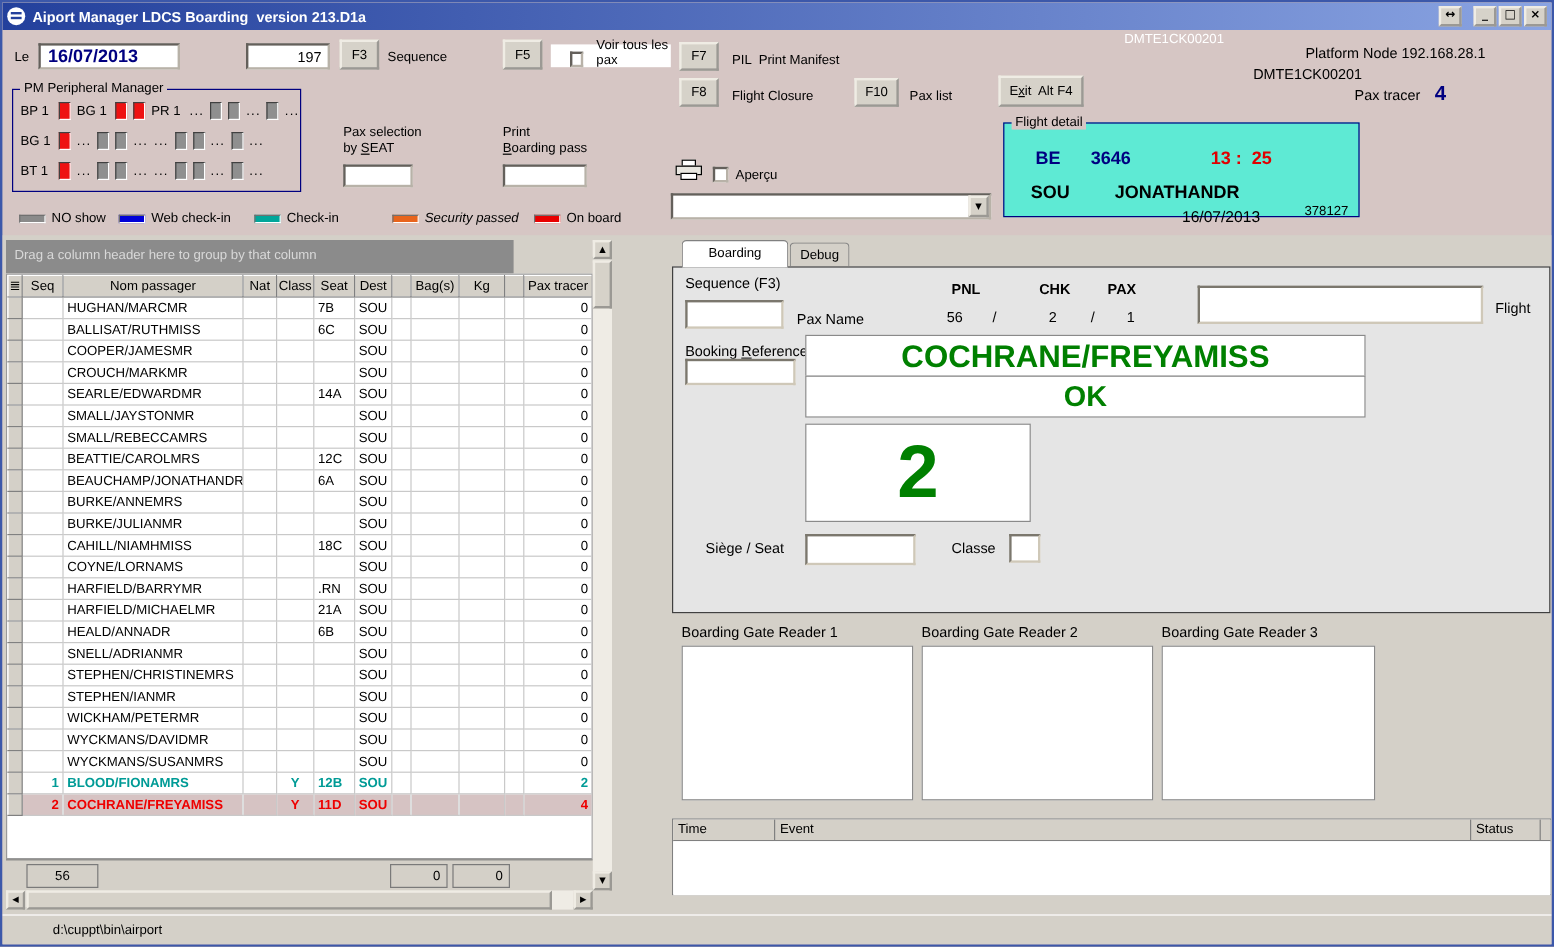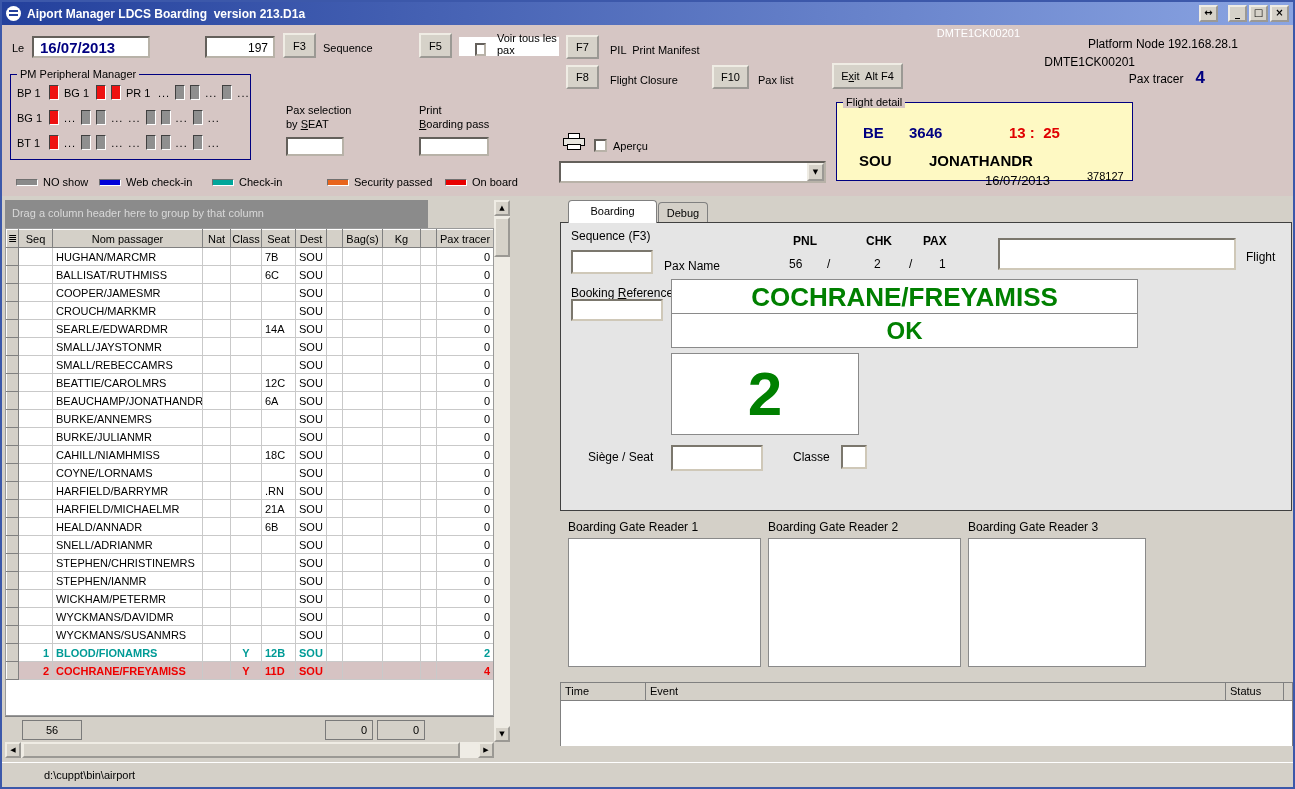--- a/index.html
+++ b/index.html
@@ -20,21 +20,21 @@
 .btn{background:#d6d2c9;border:2px outset #efece4;font-family:"Liberation Sans",sans-serif;font-size:11px;color:#000;text-align:center}
 .inp,.datefield,.countfield{background:#fff;border:2px inset #b8b2a8}
 .datefield{color:#000080;font-weight:bold;font-size:15px;padding:1px 0 0 6px}
 .countfield{text-align:right;padding:3px 5px 0 0;font-size:12px}
 .cb{display:inline-block;width:13px;height:13px;background:#fff;border:2px inset #b8b2a8}
 .voir{background:#fff;display:flex;align-items:flex-end;gap:11px;padding-left:16px}
 .combo{background:#fff;border:2px inset #b8b2a8;position:relative}
 .combo-btn{position:absolute;right:0;top:0;bottom:0;width:17px;background:#d6d2c9;border:2px outset #efece4;font-size:7px;line-height:15px;text-align:center;font-family:"DejaVu Sans",sans-serif}
 .group{border:1px solid #000080;background:transparent;position:absolute}
 .group legend{font-size:11px;margin-left:6px;padding:0 3px;background:#d6c6c4}
-.fdgroup{background:#fef9c3}
+.fdgroup{background:#5eead4}
 .fdgroup legend{background:#d6c6c4}
 .fd-navy{color:#000080;font-weight:bold;font-size:15px}
 .fd-red{color:#e00000;font-weight:bold;font-size:15px}
 .fd-blk{color:#000;font-weight:bold;font-size:15px}
 
 .pm-row{display:flex;align-items:center;height:25px;gap:5px;padding-left:6px}
 .pm-lbl{width:27px;font-size:11px}
 .pm-blk{display:inline-block;width:10px;height:15px;border:1px solid #404040;border-right-color:#fff;border-bottom-color:#fff}
 .pm-blk.red{background:#ee1111}
 .pm-blk.gray{background:#8f8f8f}
@@ -219,21 +219,21 @@
         <span>NO show</span>
       </div>
       <div class="leg-item" style="left: 87px;">
         <span class="leg-bar" style="background: rgb(0, 0, 216);"></span>
         <span>Web check-in</span>
       </div>
       <div class="leg-item" style="left: 200px;">
         <span class="leg-bar" style="background: rgb(0, 166, 154);"></span>
         <span>Check-in</span>
       </div>
-      <div class="leg-item" style="left: 315px;">
+      <div class="leg-item" style="left: 315px; font-style: italic;">
         <span class="leg-bar" style="background: rgb(232, 100, 28);"></span>
         <span>Security passed</span>
       </div>
       <div class="leg-item" style="left: 433px;">
         <span class="leg-bar" style="background: rgb(232, 0, 0);"></span>
         <span>On board</span>
       </div>
     </div>
 
   <div class="abs content" style="left:0;top:194px;width:1291px;height:566px">

